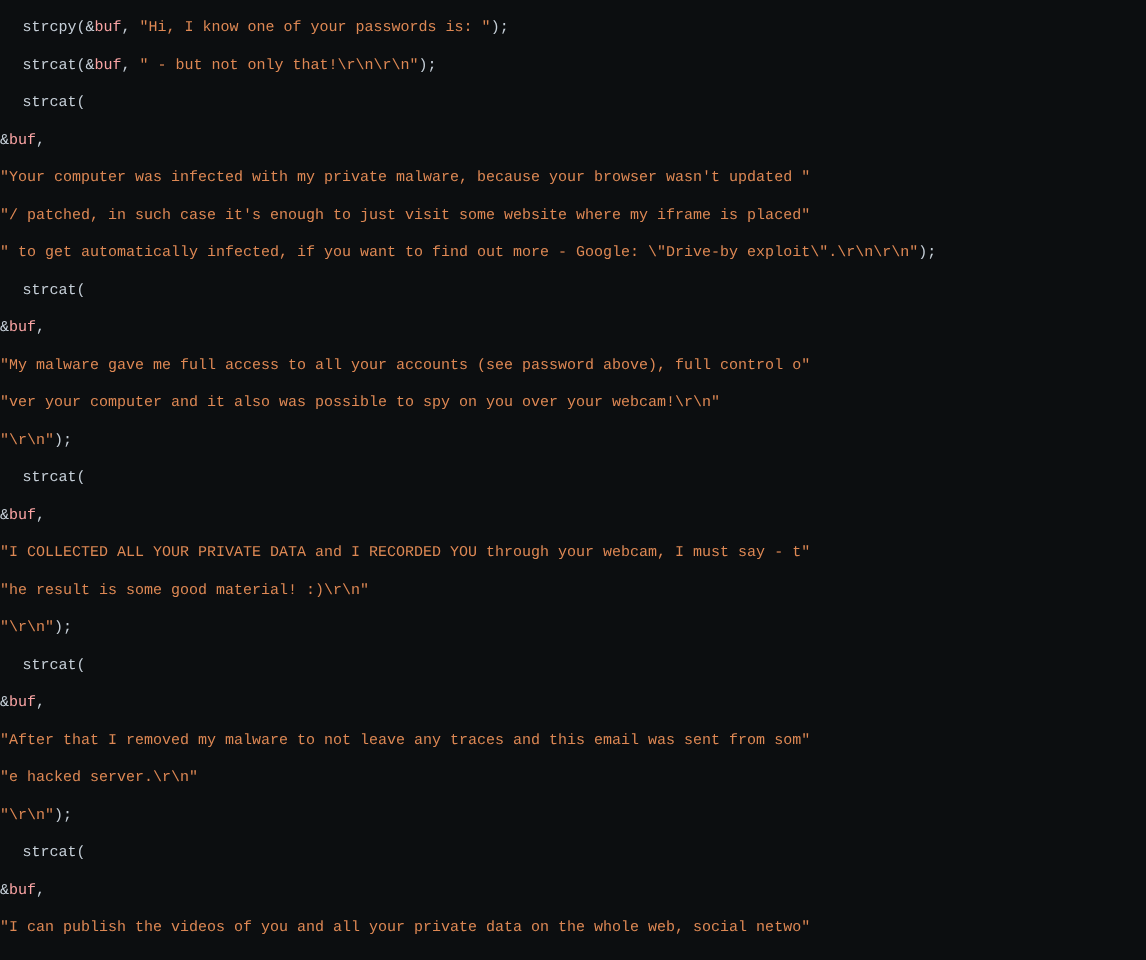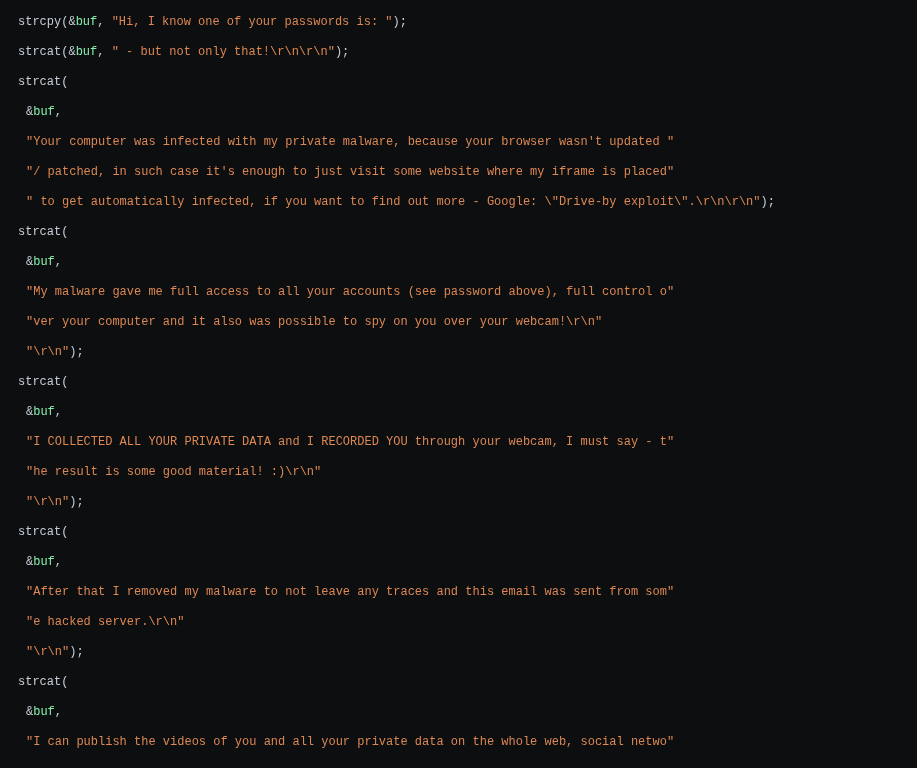--- a/index.html
+++ b/index.html
@@ -11,25 +11,25 @@
     font-size: 12px;
     line-height: 15px;
     width: 917px;
     height: 768px;
     overflow: hidden;
   }
   .code {
     white-space: pre;
   }
   .fn { color: #c6cfd8; text-align: right; }
-  .var{ color: #86efac; }
+  .var{ color: #fca5a5; }
   .op { color: #c6cfd8; }
   .str{ color: #de8854; }
   .block{ display:block; padding-left:18px; text-indent:0;}
-  .blockIn{ display:block; padding-left:26px; }
+  .blockIn{ display:block; }
 </style>
 </head>
 <body>
 
 <div class="code">
 <span class="block"><span class="fn">strcpy</span><span class="op">(&amp;</span><span class="var">buf</span><span class="op">, </span><span class="str">"Hi, I know one of your passwords is: "</span><span class="op">);</span></span>
 <span class="block"><span class="fn">strcat</span><span class="op">(&amp;</span><span class="var">buf</span><span class="op">, </span><span class="str">" - but not only that!\r\n\r\n"</span><span class="op">);</span></span>
 <span class="block"><span class="fn">strcat</span><span class="op">(</span></span>
 <span class="blockIn"><span class="op">&amp;</span><span class="var">buf</span><span class="op">,</span></span>
 <span class="blockIn"><span class="str">"Your computer was infected with my private malware, because your browser wasn't updated "</span></span>

